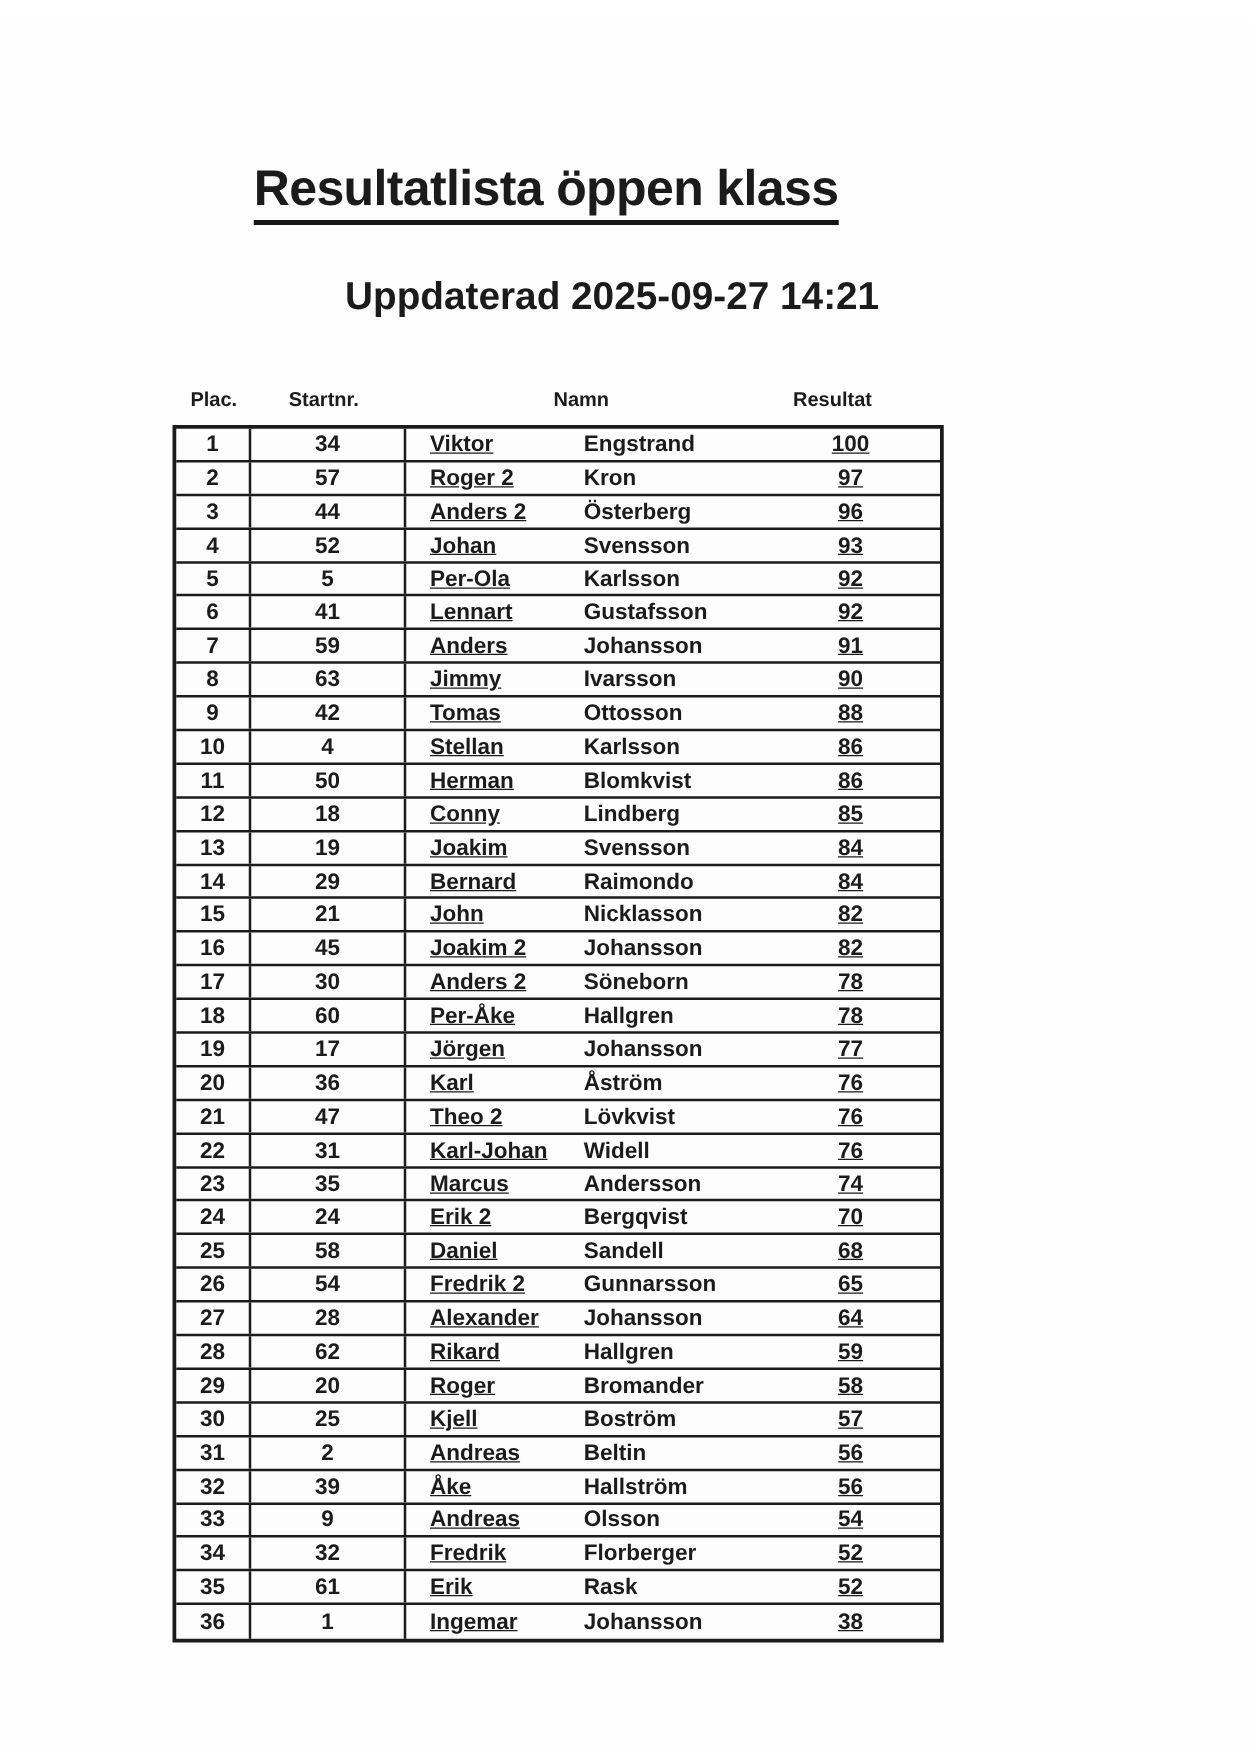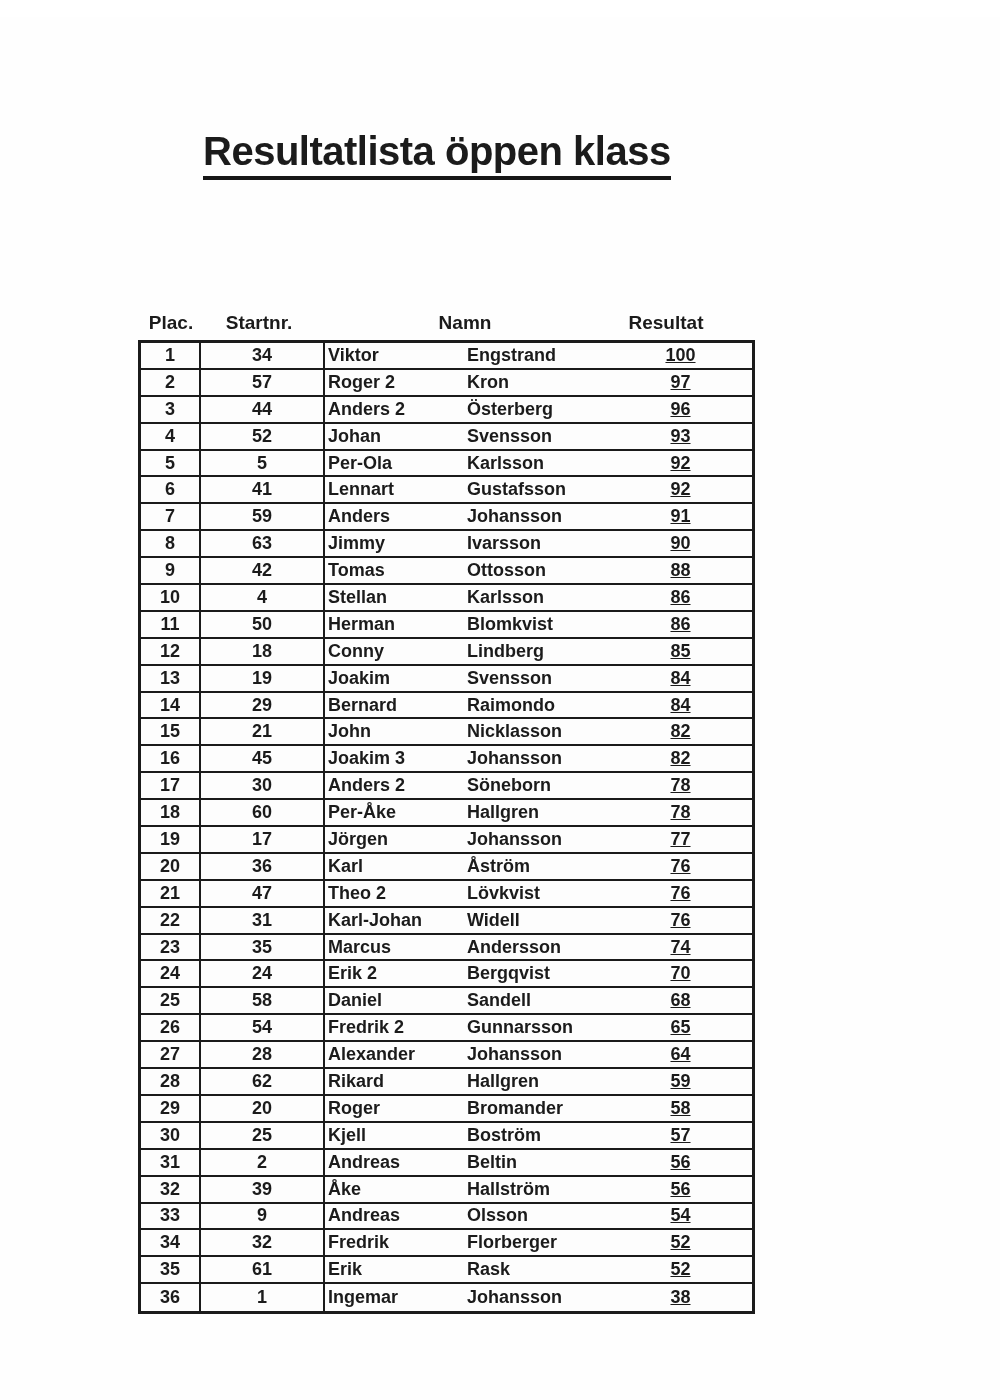--- a/index.html
+++ b/index.html
@@ -24,21 +24,21 @@
     border-bottom:4px solid #161616;
     padding-bottom:3px;
   }
   .subtitle{
     position:absolute;left:276px;top:203px;
     font-size:31px;line-height:1.1;
     white-space:nowrap;
   }
   .col-header{
     position:absolute;top:295px;
-    font-size:19px;text-align:center;
+    font-size:16px;text-align:center;
     white-space:nowrap;
   }
   .hdr-plac{left:138px;width:66px;}
   .hdr-startnr{left:200px;width:118px;}
   .hdr-namn{left:380px;width:170px;}
   .hdr-resultat{left:600px;width:132px;}
   .results-table{
     position:absolute;left:138px;top:323px;
     width:617px;
     border:3px solid #1b1b1b;
@@ -55,33 +55,34 @@
   .t-row:last-child{border-bottom:none;}
   .cell{
     display:flex;align-items:center;justify-content:center;
     font-size:18px;
     box-sizing:border-box;
     white-space:nowrap;
     overflow:hidden;
   }
   .cell-plac{width:60px;border-right:2px solid #1b1b1b;}
   .cell-startnr{width:124px;border-right:2px solid #1b1b1b;}
-  .cell-firstname{width:141px;justify-content:flex-start;padding-left:3px;}
+  .cell-firstname{width:141px;justify-content:flex-start;padding-left:19px;text-decoration:underline;}
   .cell-lastname{width:143px;justify-content:flex-start;padding-left:1px;}
   .cell-resultat{flex:1;text-decoration:underline;}
 </style>
 </head>
 <body>
 
 <div class="page">
 
   <div class="title">
     <span class="underlined">Resultatlista öppen klass</span>
   </div>
 
+  <div class="subtitle">Uppdaterad 2025-09-27 14:21</div>
 
   <div class="col-header hdr-plac">Plac.</div>
   <div class="col-header hdr-startnr">Startnr.</div>
   <div class="col-header hdr-namn">Namn</div>
   <div class="col-header hdr-resultat">Resultat</div>
 
   <div class="results-table">
       <div class="t-row">
         <div class="cell cell-plac">1</div>
         <div class="cell cell-startnr">34</div>
@@ -183,21 +184,21 @@
       <div class="t-row">
         <div class="cell cell-plac">15</div>
         <div class="cell cell-startnr">21</div>
         <div class="cell cell-firstname">John</div>
         <div class="cell cell-lastname">Nicklasson</div>
         <div class="cell cell-resultat">82</div>
       </div>
       <div class="t-row">
         <div class="cell cell-plac">16</div>
         <div class="cell cell-startnr">45</div>
-        <div class="cell cell-firstname">Joakim 3</div>
+        <div class="cell cell-firstname">Joakim 2</div>
         <div class="cell cell-lastname">Johansson</div>
         <div class="cell cell-resultat">82</div>
       </div>
       <div class="t-row">
         <div class="cell cell-plac">17</div>
         <div class="cell cell-startnr">30</div>
         <div class="cell cell-firstname">Anders 2</div>
         <div class="cell cell-lastname">Söneborn</div>
         <div class="cell cell-resultat">78</div>
       </div>

